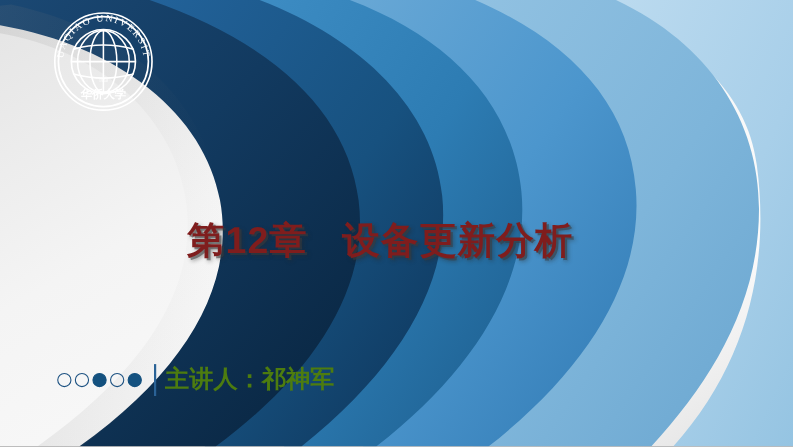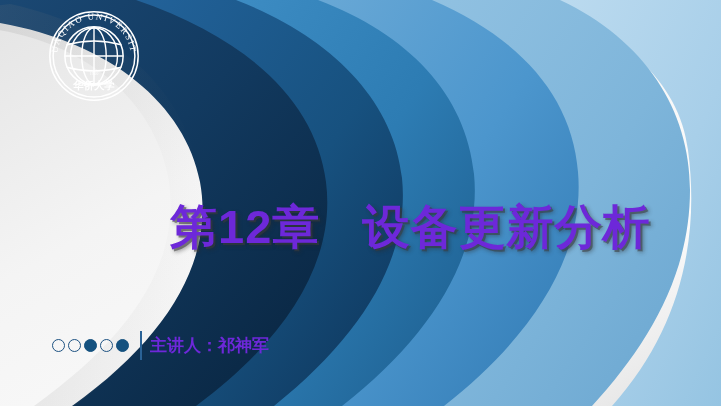--- a/index.html
+++ b/index.html
@@ -30,23 +30,23 @@
     width: 94px;
     height: 94px;
   }
   .logo svg { display: block; width: 94px; height: 94px; }
 
   
   .title {
     position: absolute;
     left: 170px;
     top: 198px;
-    font-size: 47px;
+    font-size: 34px;
     font-weight: bold;
-    color: #6d28d9;
+    color: #7f1d1d;
     letter-spacing: 1px;
     white-space: pre;
     text-shadow:
        2px 2px 0 rgba(60,60,60,0.55),
        3px 3px 4px rgba(40,40,40,0.45);
     line-height: 1.25;
   }
 
   
   .footer {
@@ -77,23 +77,23 @@
     background: #14517f;
     border: 1.6px solid #14517f;
   }
   .divider {
     width: 2px;
     height: 29px;
     background: #2a6296;
     margin-right: 8px;
   }
   .presenter {
-    font-size: 17px;
+    font-size: 22px;
     font-weight: bold;
-    color: #6d28d9;
+    color: #4d7c0f;
     letter-spacing: 0px;
     white-space: pre;
   }
 </style>
 </head>
 <body>
 
 <div class="slide">
 
   <svg class="bg-svg" viewBox="0 0 721 406" preserveAspectRatio="none">

